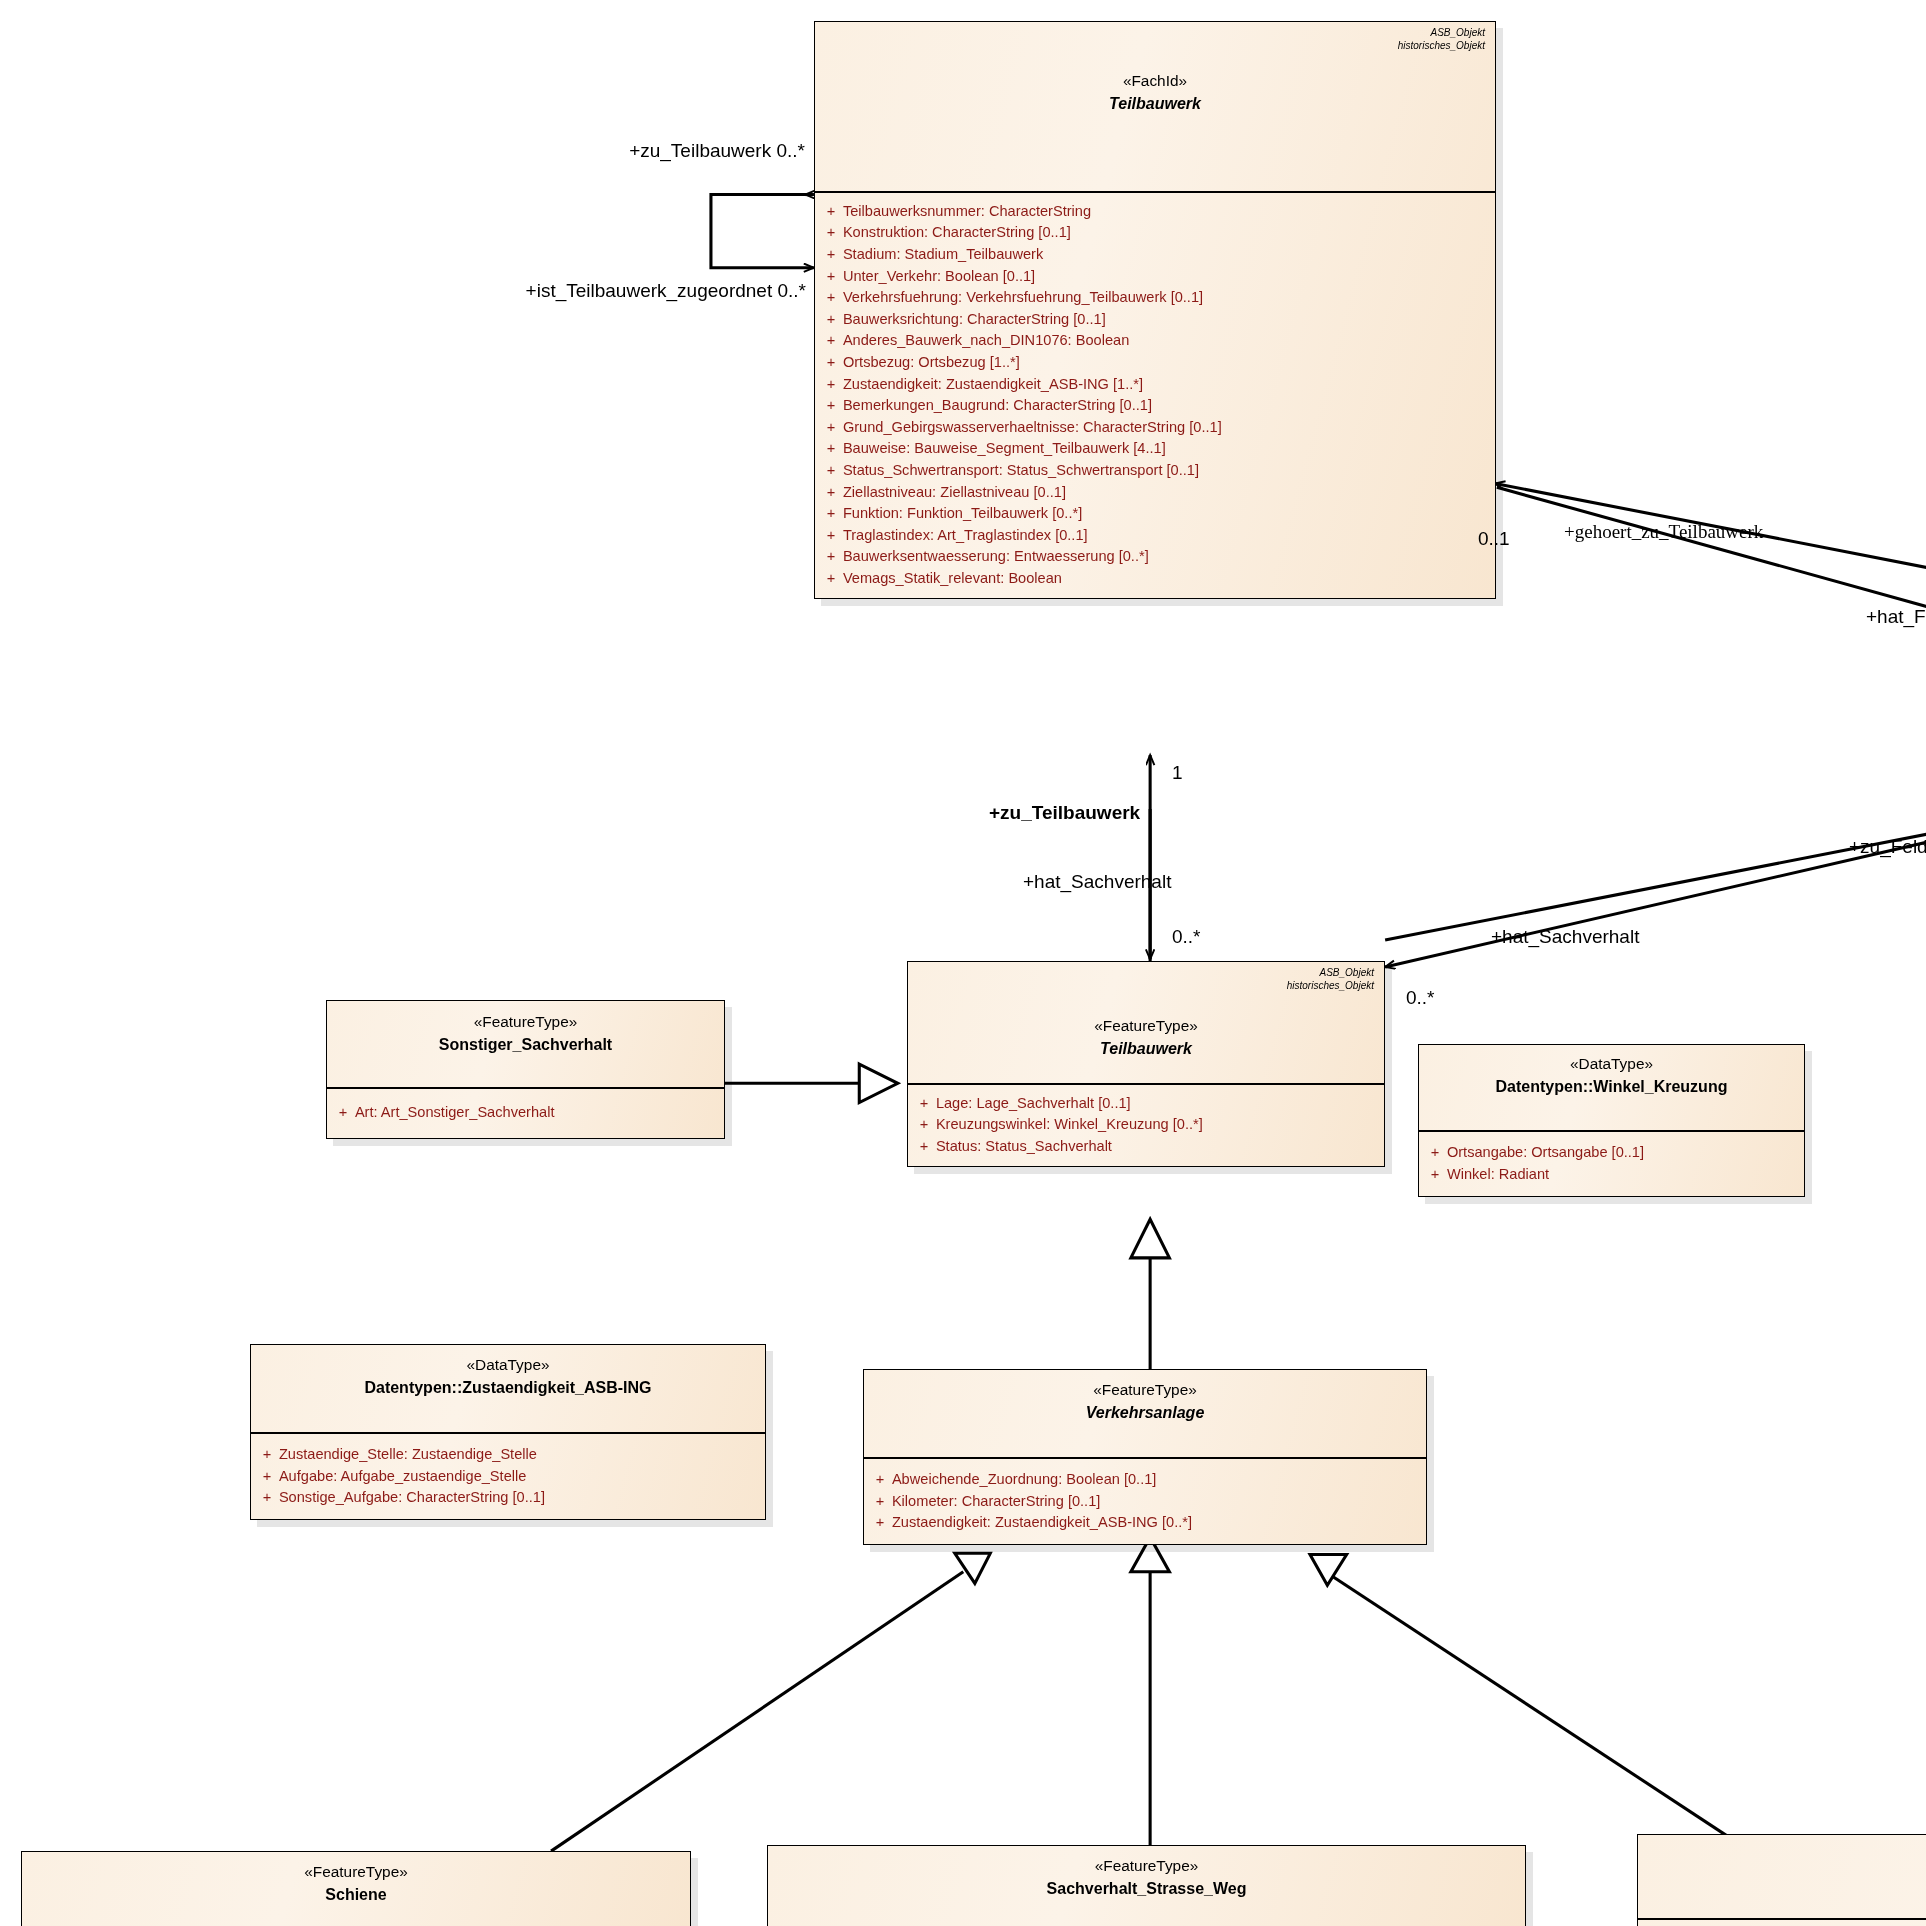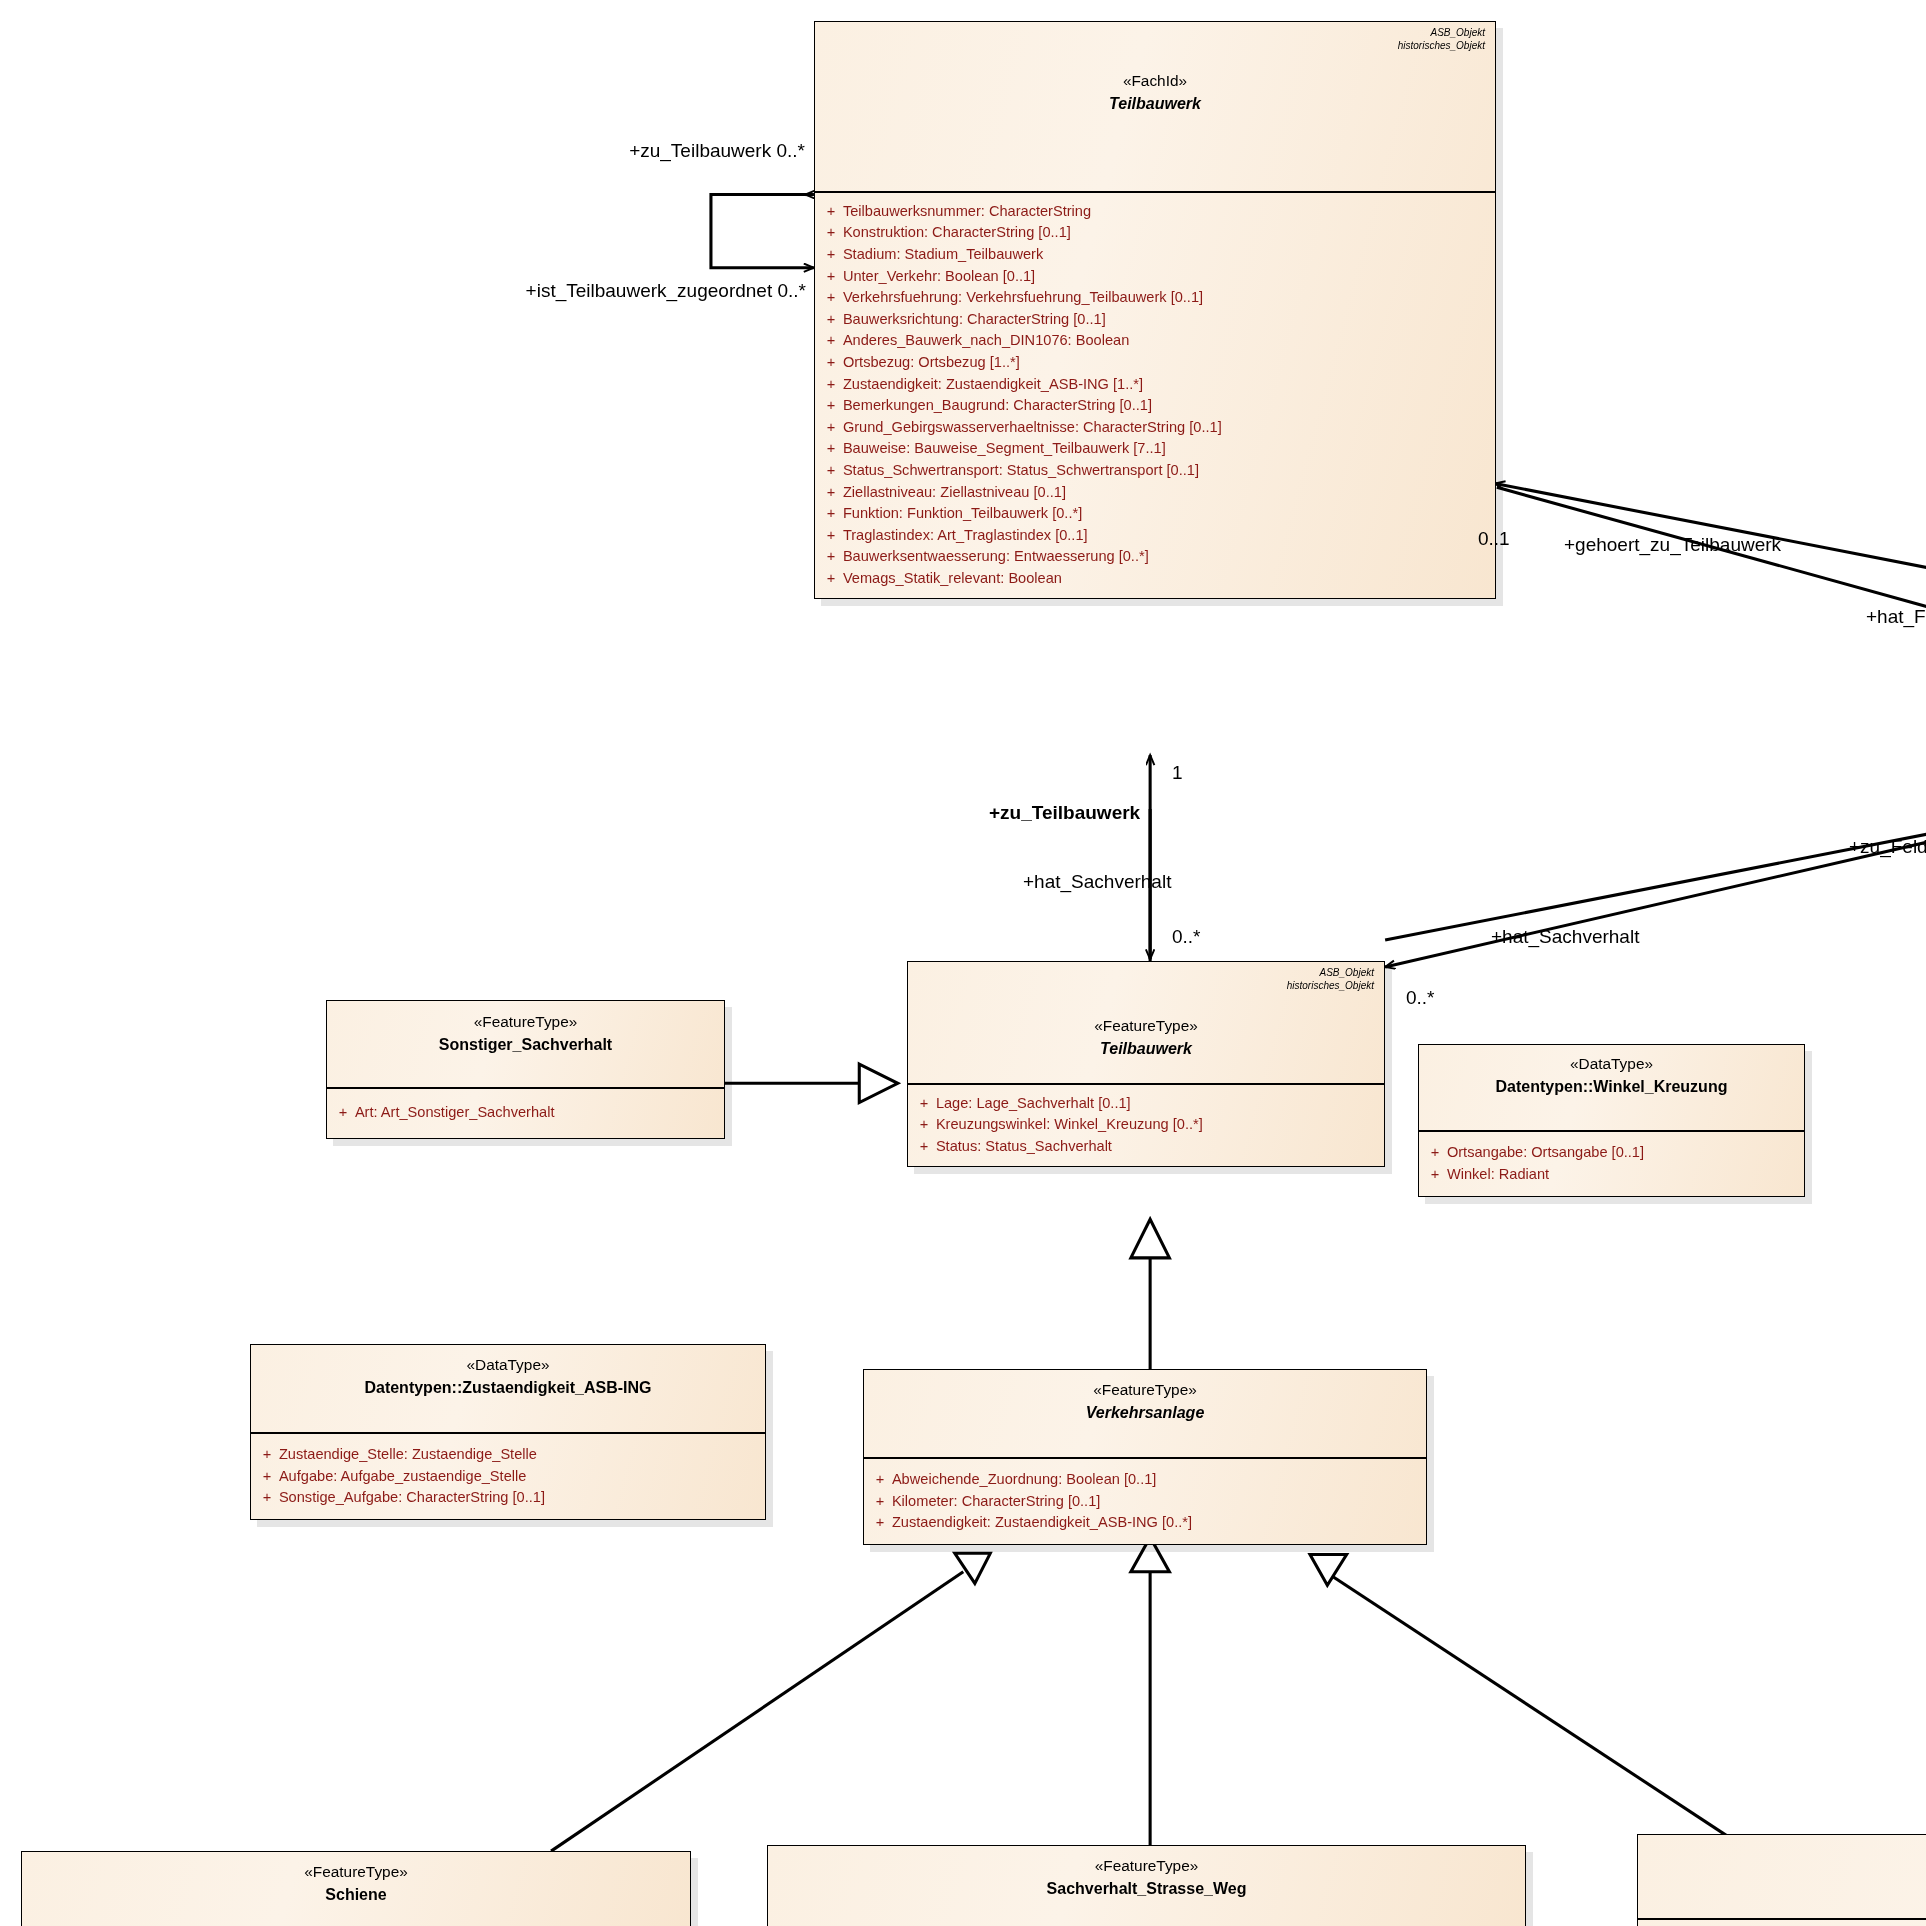--- a/index.html
+++ b/index.html
@@ -209,21 +209,21 @@
       <div class="attr">
           <span class="vis">+</span>
           <span class="sig">Bemerkungen_Baugrund: CharacterString [0..1]</span>
         </div>
       <div class="attr">
           <span class="vis">+</span>
           <span class="sig">Grund_Gebirgswasserverhaeltnisse: CharacterString [0..1]</span>
         </div>
       <div class="attr">
           <span class="vis">+</span>
-          <span class="sig">Bauweise: Bauweise_Segment_Teilbauwerk [7..1]</span>
+          <span class="sig">Bauweise: Bauweise_Segment_Teilbauwerk [4..1]</span>
         </div>
       <div class="attr">
           <span class="vis">+</span>
           <span class="sig">Status_Schwertransport: Status_Schwertransport [0..1]</span>
         </div>
       <div class="attr">
           <span class="vis">+</span>
           <span class="sig">Ziellastniveau: Ziellastniveau [0..1]</span>
         </div>
       <div class="attr">
@@ -386,21 +386,21 @@
       
       
       
     </div>
   </div>
 
   <div class="edge-label right" style="left:397px; top:139px; width:408px;">+zu_Teilbauwerk 0..*</div>
   <div class="edge-label right" style="left:378px; top:279px; width:428px;">+ist_Teilbauwerk_zugeordnet 0..*</div>
 
   <div class="edge-label" style="left:1478px; top:527px;">0..1</div>
-  <div class="edge-label" style="left:1564px; top:533px;">+gehoert_zu_Teilbauwerk</div>
+  <div class="edge-label" style="left:1564px; top:520px;font-family:Liberation Serif, serif;">+gehoert_zu_Teilbauwerk</div>
 
   <div class="edge-label" style="left:1866px; top:605px;">+hat_Feld</div>
 
   <div class="edge-label" style="left:1172px; top:761px;">1</div>
   <div class="edge-label" style="left:989px; top:801px;font-weight:bold;">+zu_Teilbauwerk</div>
   <div class="edge-label" style="left:1023px; top:870px;">+hat_Sachverhalt</div>
   <div class="edge-label" style="left:1172px; top:925px;">0..*</div>
 
   <div class="edge-label" style="left:1849px; top:835px;">+zu_Feld</div>
 

